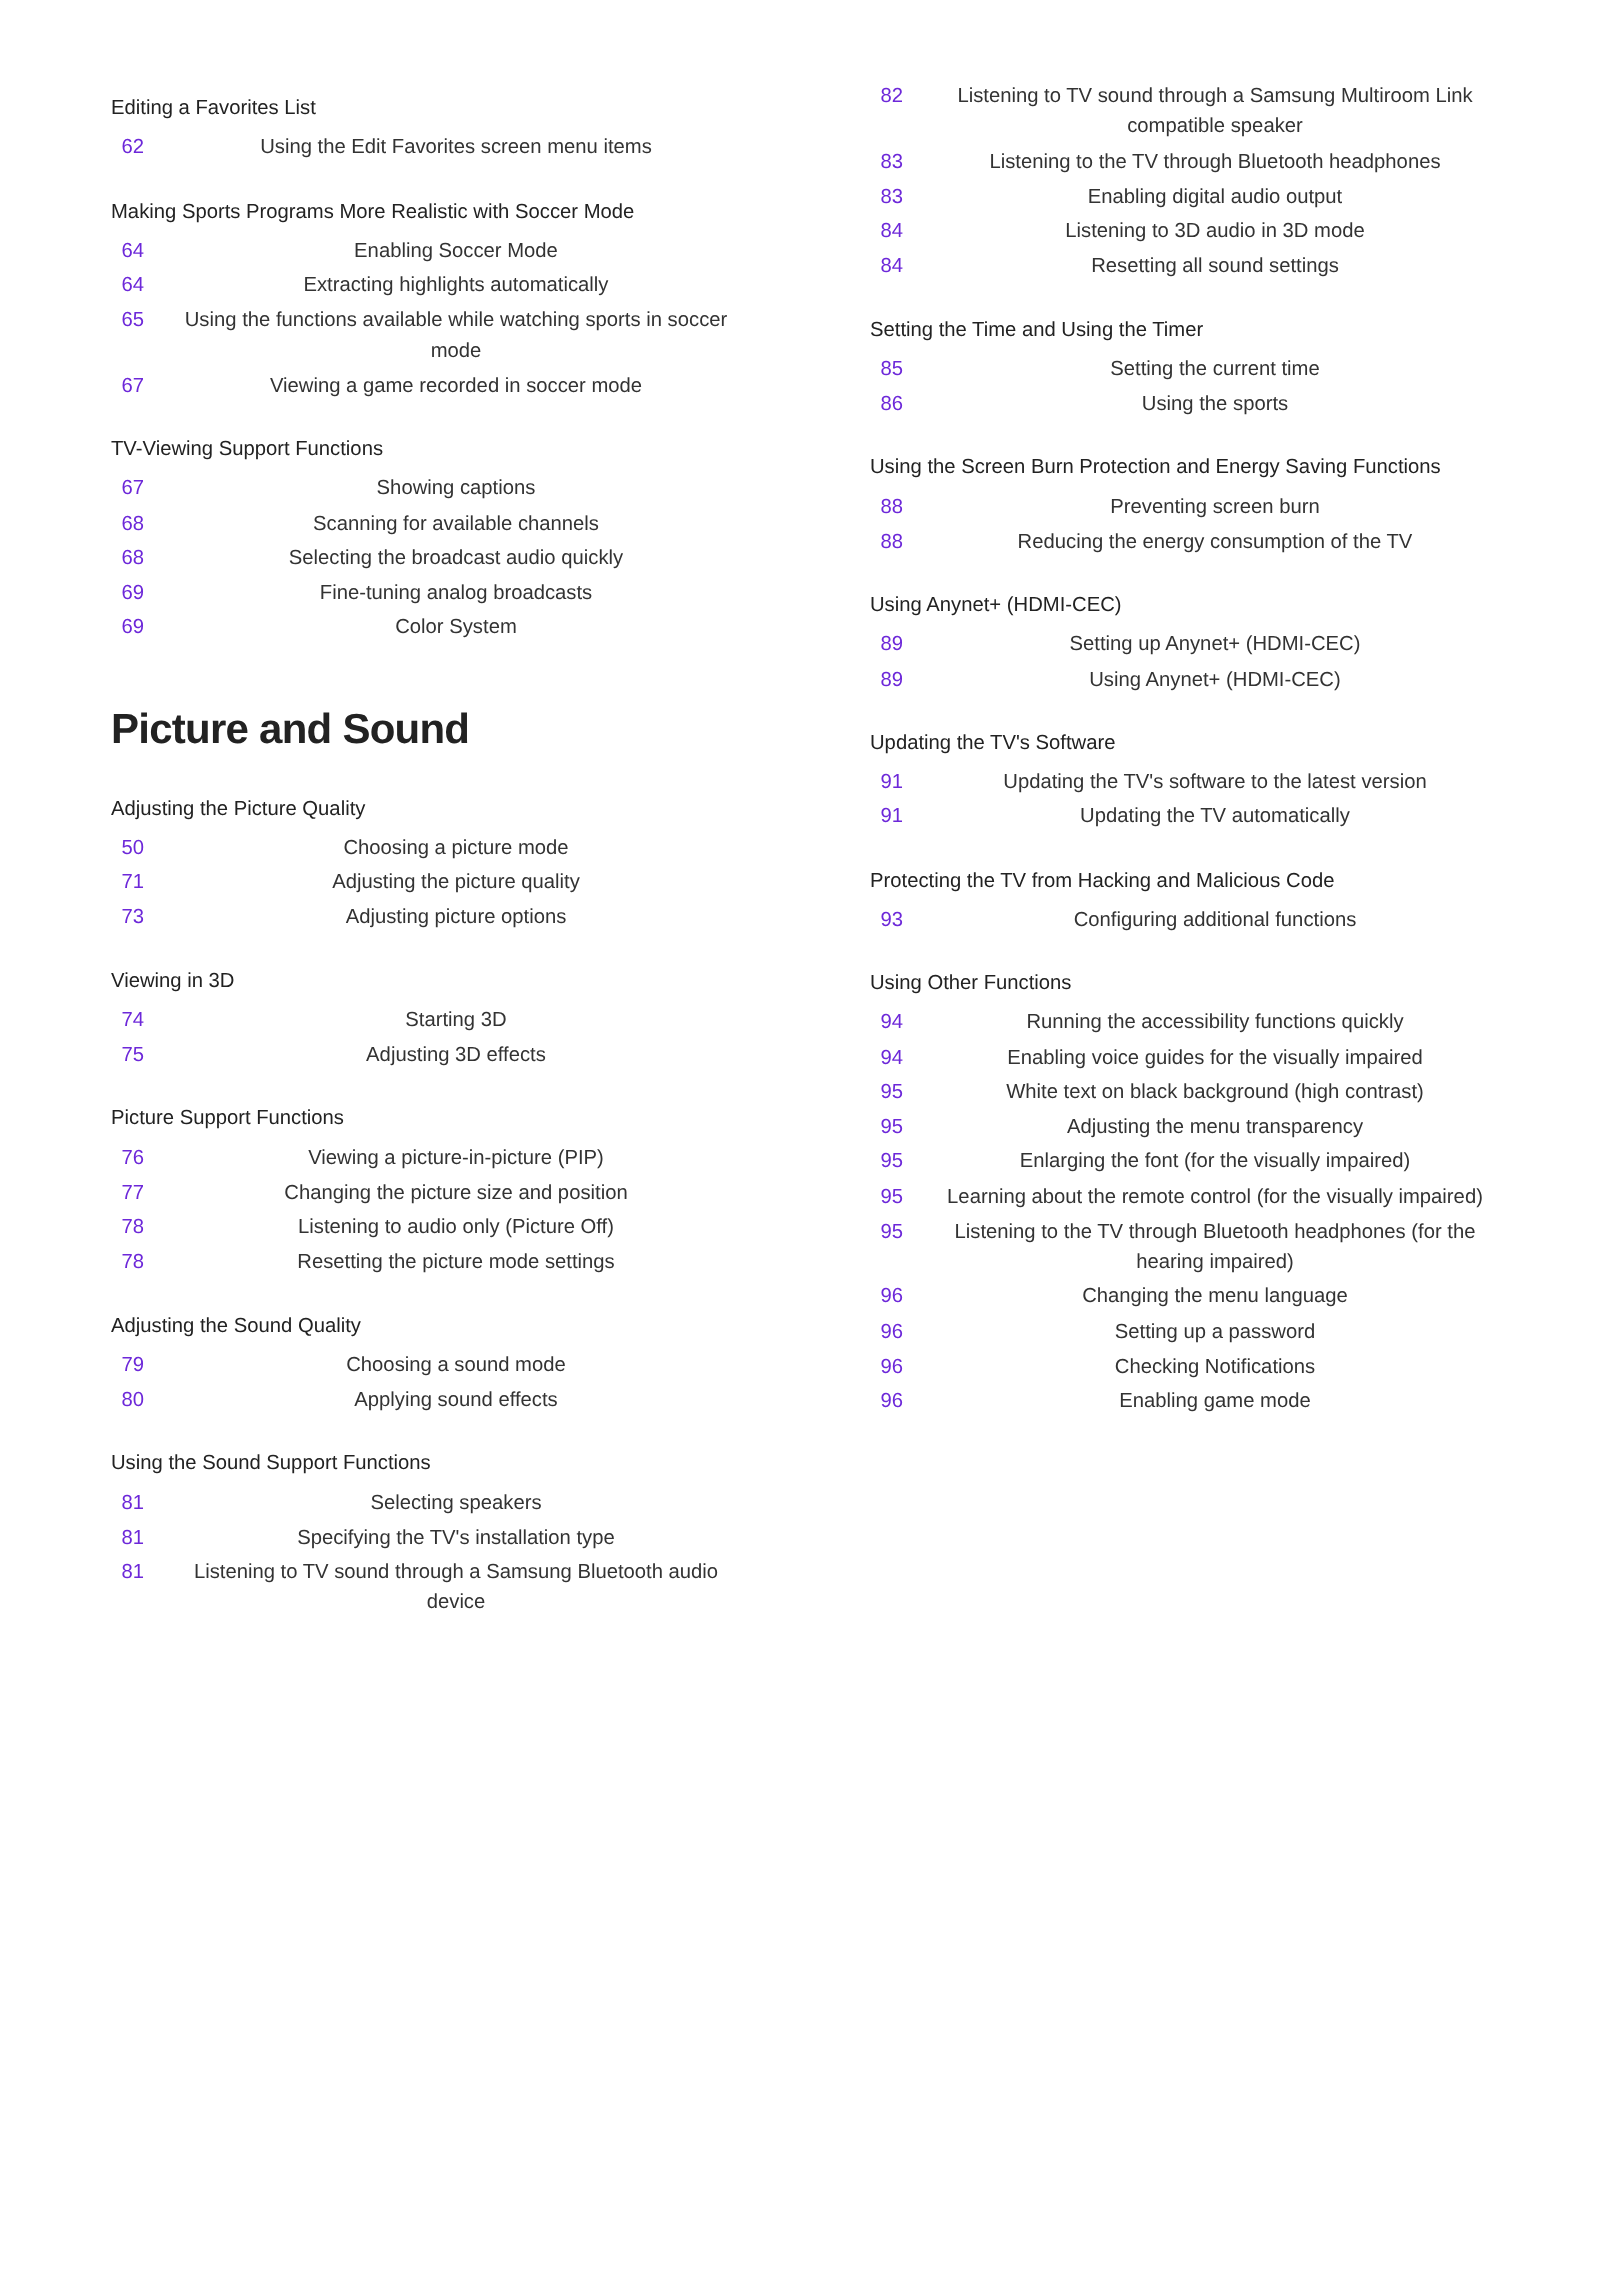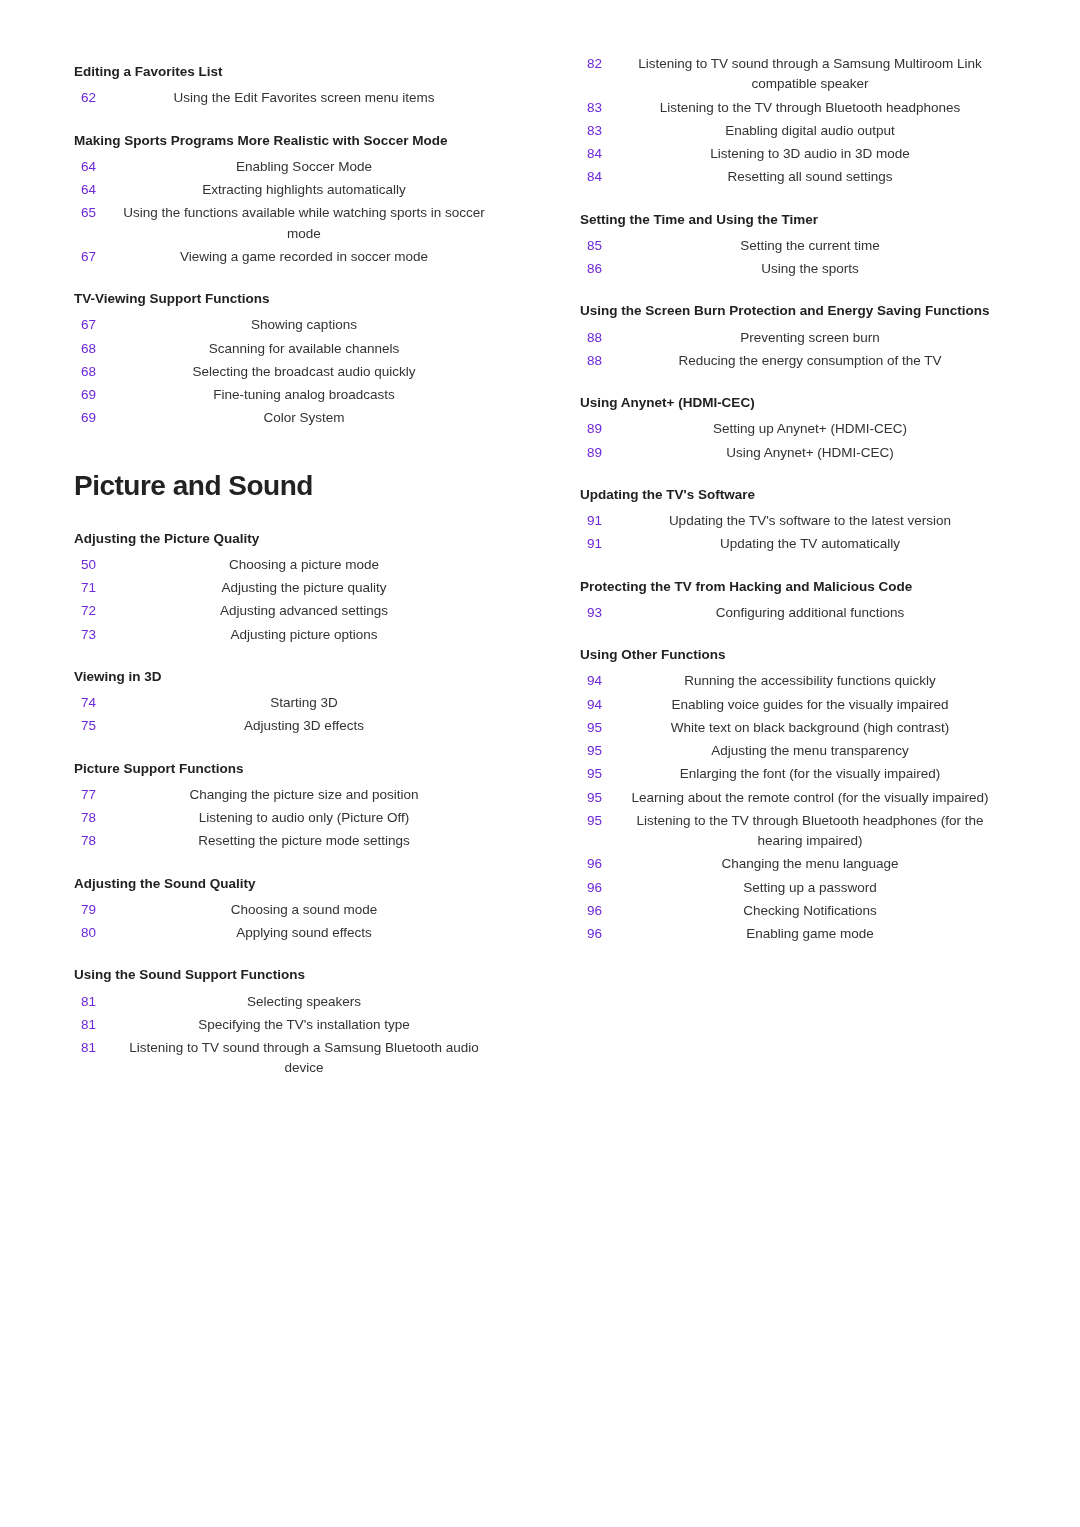--- a/index.html
+++ b/index.html
@@ -18,21 +18,21 @@
       gap: 0;
     }
     .col {
       width: 50%;
       padding: 0 40px;
     }
     .col-left { padding-left: 74px; padding-right: 40px; }
     .col-right { padding-left: 40px; padding-right: 74px; }
 
     .section-heading {
-      font-weight: bold;
+      font-weight: normal;
       font-size: 13.5px;
       margin-top: 22px;
       margin-bottom: 6px;
     }
     .section-heading.multiline {
       margin-bottom: 6px;
     }
     .chapter-title {
       font-size: 28px;
       font-weight: bold;
@@ -126,44 +126,44 @@
       <div class="section-heading">Adjusting the Picture Quality</div>
       <div class="toc-entry">
         <span class="toc-num">50</span>
         <span class="toc-text">Choosing a picture mode</span>
       </div>
       <div class="toc-entry">
         <span class="toc-num">71</span>
         <span class="toc-text">Adjusting the picture quality</span>
       </div>
       <div class="toc-entry">
-        <span class="toc-num">72</span>
-        <span class="toc-text">Adjusting advanced settings</span>
-      </div>
-      <div class="toc-entry">
         <span class="toc-num">73</span>
         <span class="toc-text">Adjusting picture options</span>
       </div>
     </div>
 
     <div class="sub-section">
       <div class="section-heading">Viewing in 3D</div>
       <div class="toc-entry">
         <span class="toc-num">74</span>
         <span class="toc-text">Starting 3D</span>
       </div>
       <div class="toc-entry">
         <span class="toc-num">75</span>
         <span class="toc-text">Adjusting 3D effects</span>
       </div>
     </div>
 
     <div class="sub-section">
       <div class="section-heading">Picture Support Functions</div>
       <div class="toc-entry">
+        <span class="toc-num">76</span>
+        <span class="toc-text">Viewing a picture-in-picture (PIP)</span>
+      </div>
+      <div class="toc-entry">
         <span class="toc-num">77</span>
         <span class="toc-text">Changing the picture size and position</span>
       </div>
       <div class="toc-entry">
         <span class="toc-num">78</span>
         <span class="toc-text">Listening to audio only (Picture Off)</span>
       </div>
       <div class="toc-entry">
         <span class="toc-num">78</span>
         <span class="toc-text">Resetting the picture mode settings</span>

